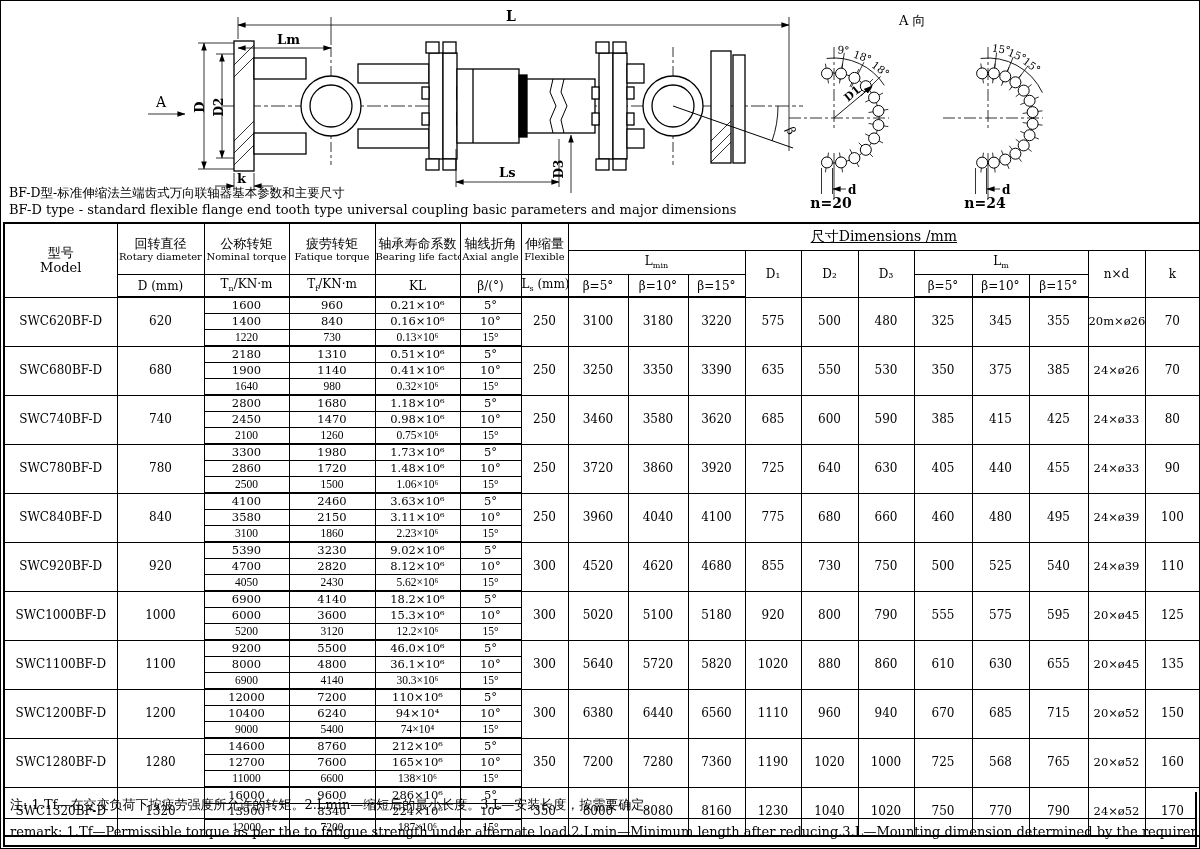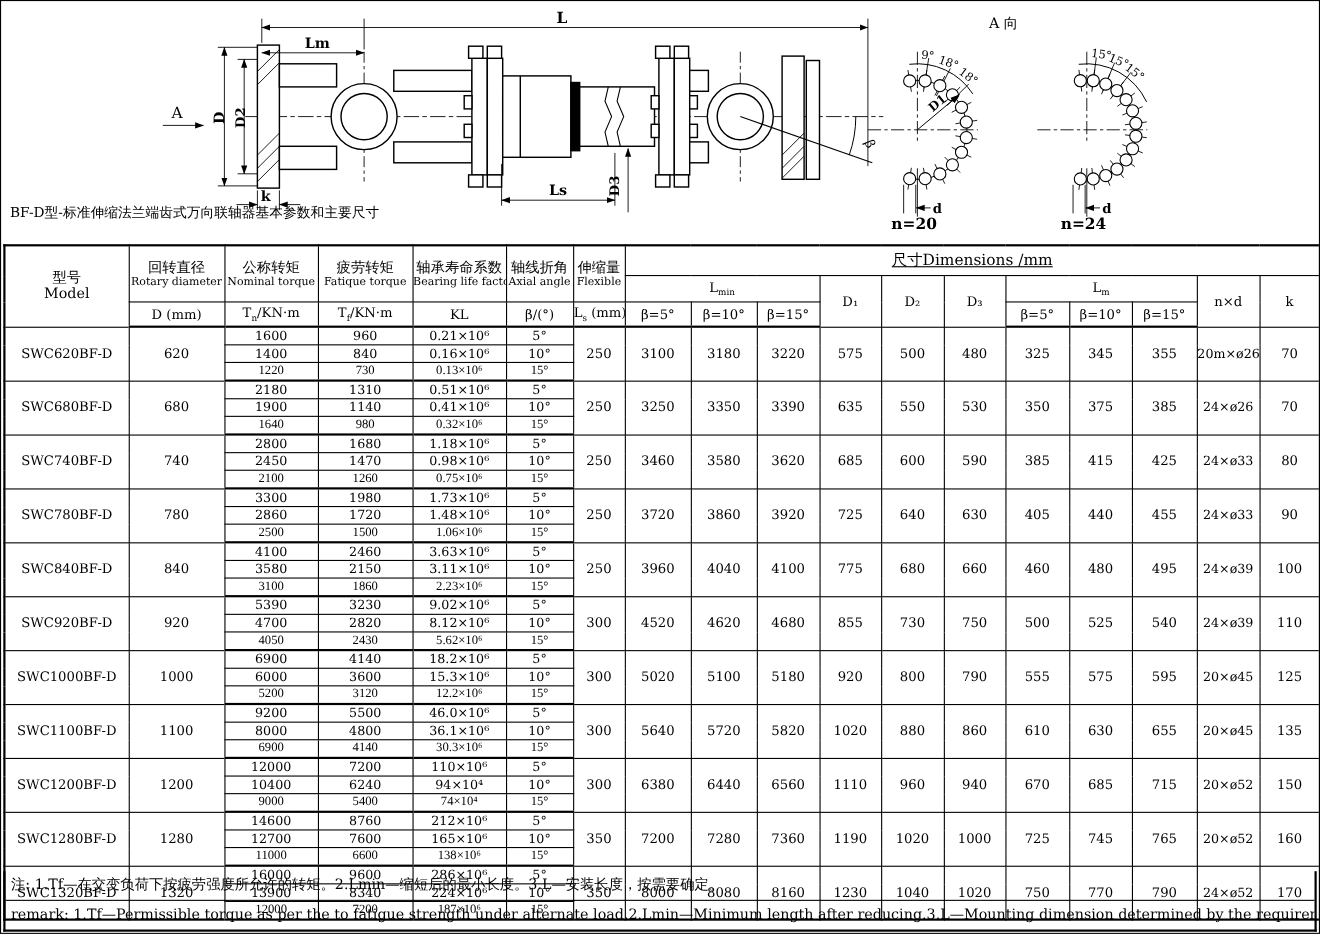--- a/index.html
+++ b/index.html
@@ -261,20 +261,21 @@
       <text x="990.5" y="50.5" font-size="10.5" transform="rotate(8 990.5 50.5)">15°</text>
       <text x="1006.1" y="54.2" font-size="10.5" transform="rotate(22 1006.1 54.2)">15°</text>
       <text x="1021.0" y="61.8" font-size="10.5" transform="rotate(37 1021.0 61.8)">15°</text>
       <text x="984" y="207" font-size="14" font-weight="bold" text-anchor="middle">n=24</text>
     </g>
   </svg>
 
   
   <div class="titles">
     <div class="title-cn">BF-D型-标准伸缩法兰端齿式万向联轴器基本参数和主要尺寸</div>
+    <div class="title-en">BF-D type - standard flexible flange end tooth type universal coupling basic parameters and major dimensions</div>
   </div>
 
   
   <table class="ptable">
     <colgroup>
       <col style="width:113px">
         <col style="width:87px">
         <col style="width:85px">
         <col style="width:86px">
       <col style="width:85px">
@@ -645,21 +646,21 @@
           <td>212×10⁶</td>
           <td>5°</td>
           <td rowspan="3" class="big">350</td>
           <td rowspan="3" class="big">7200</td>
           <td rowspan="3" class="big">7280</td>
           <td rowspan="3" class="big">7360</td>
           <td rowspan="3" class="big">1190</td>
           <td rowspan="3" class="big">1020</td>
           <td rowspan="3" class="big">1000</td>
           <td rowspan="3" class="big">725</td>
-          <td rowspan="3" class="big">745</td>
+          <td rowspan="3" class="big">568</td>
           <td rowspan="3" class="big">765</td>
           <td rowspan="3">20×ø52</td>
           <td rowspan="3" class="big">160</td>
         </tr>
         <tr>
           <td>12700</td>
           <td>7600</td>
           <td>165×10⁶</td>
           <td>10°</td>
         </tr>

